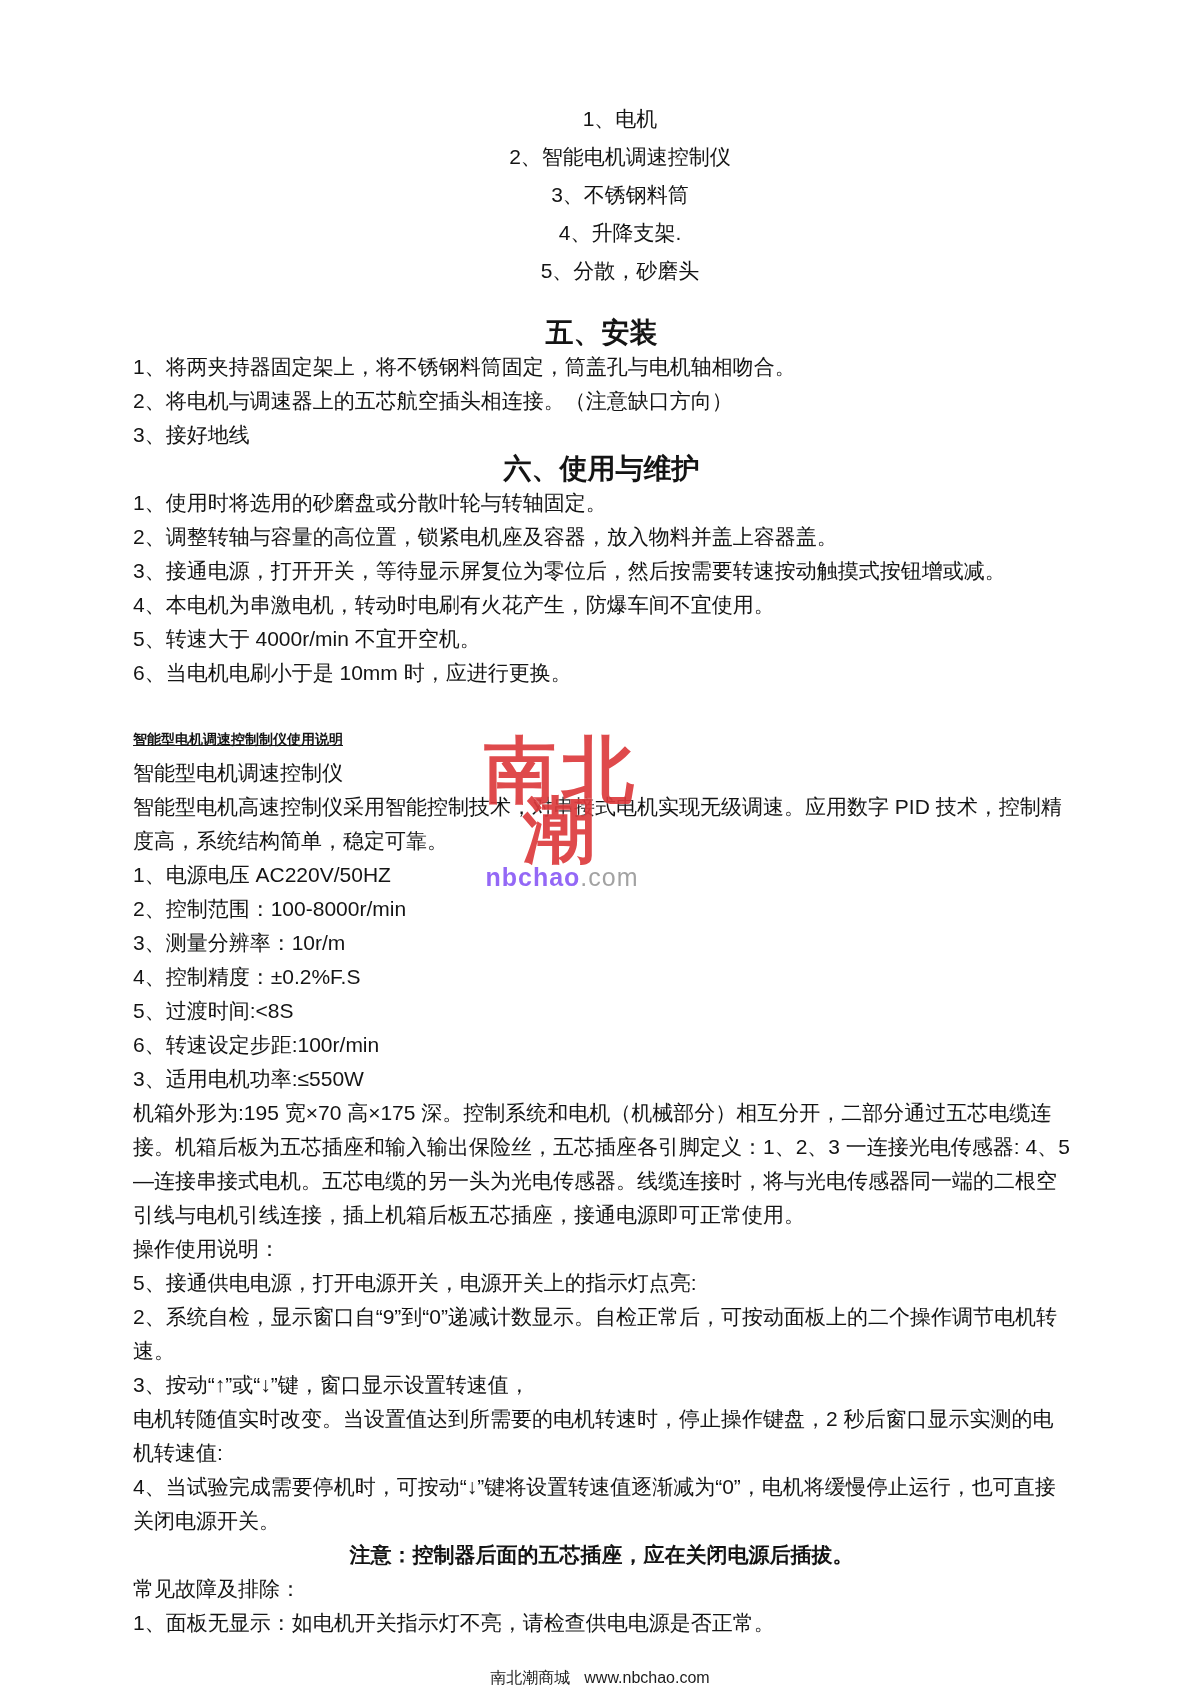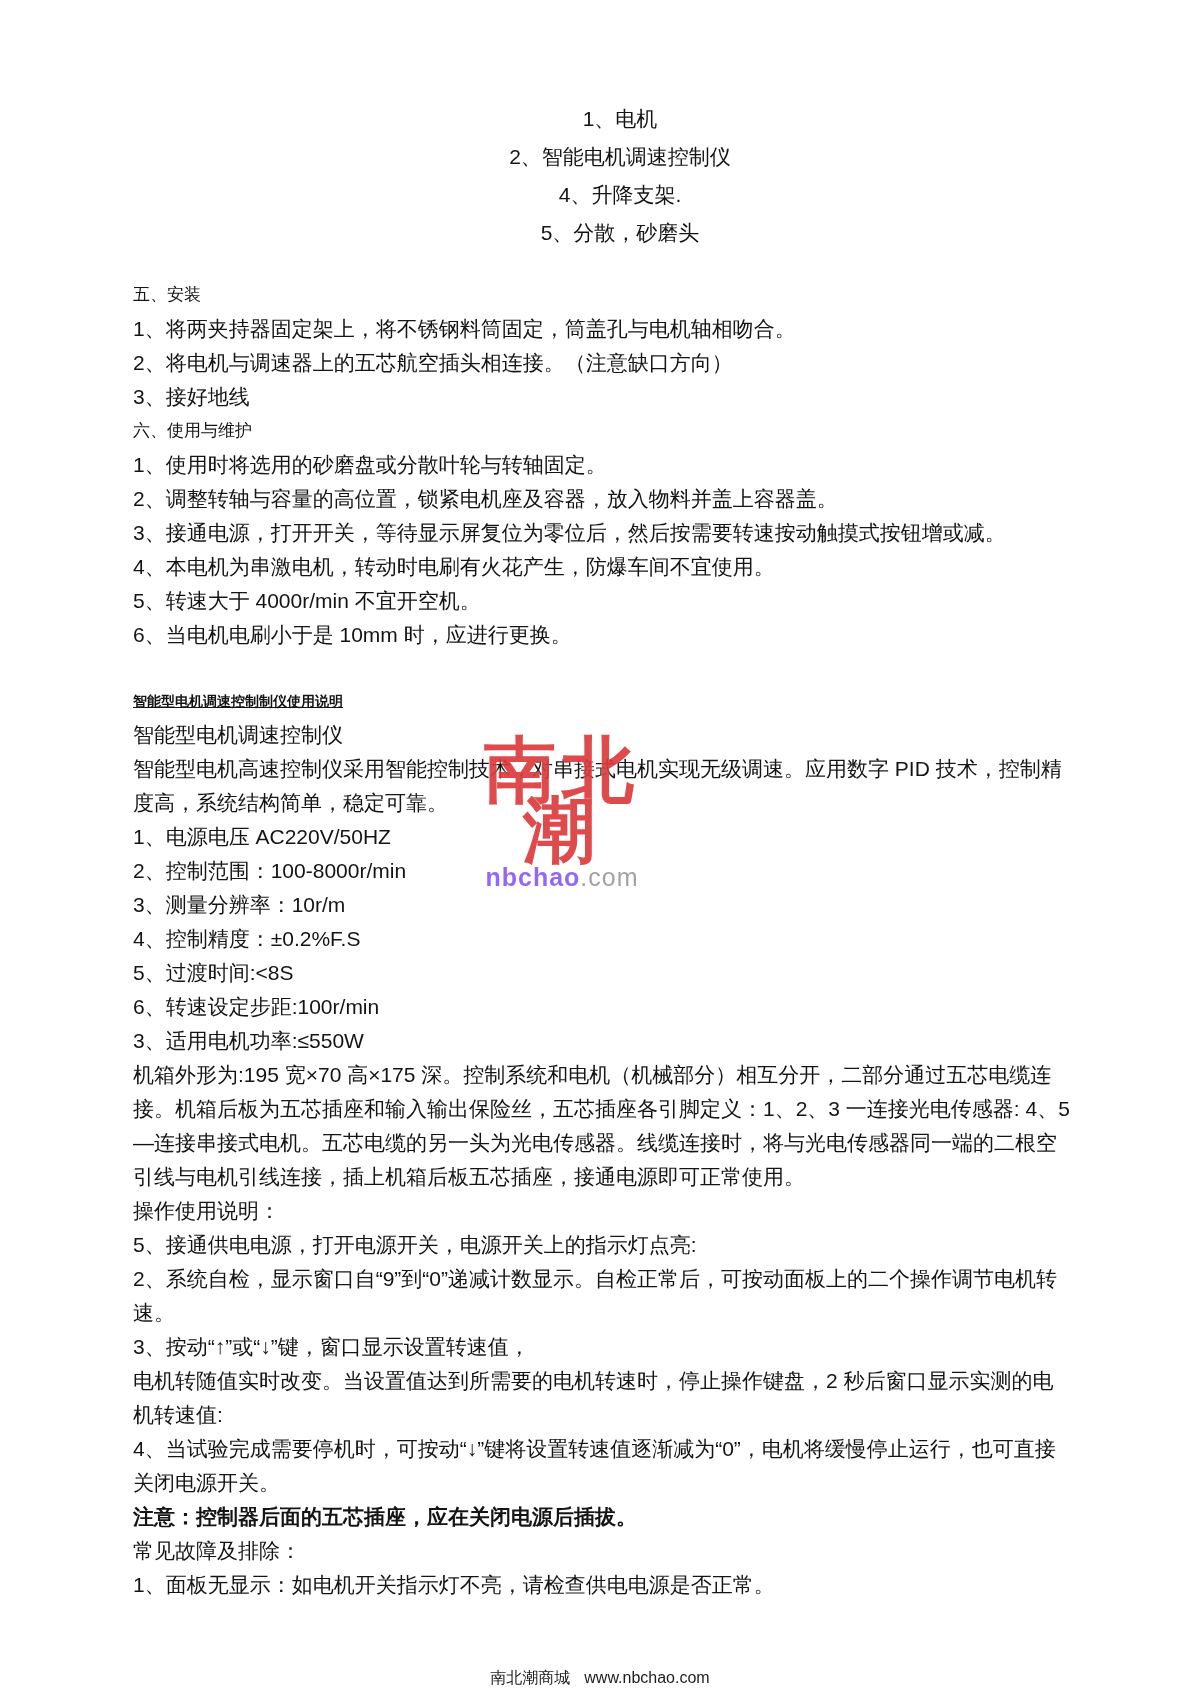--- a/index.html
+++ b/index.html
@@ -16,33 +16,34 @@
     top: 0;
     left: 0;
     width: 1200px;
     padding: 100px 130px 0 133px;
     font-size: 21px;
     line-height: 34px;
   }
   .line { font-weight: normal; }
   .indent-list { padding-left: 37px; line-height: 38px; text-align: center; }
   .section-heading {
-    font-weight: normal;
-    font-size: 17px;
+    font-weight: bold;
+    font-size: 28px;
     line-height: 34px;
+    text-align: center;
   }
   .gap-lg { margin-top: 26px; }
   .manual-title {
     font-weight: bold;
     text-decoration: underline;
     margin-top: 32px;
     font-size: 14px;
     line-height: 34px;
   }
-  .notice-line { font-weight: bold; }
+  .notice-line { font-weight: bold; text-align: center; }
   .watermark {
     position: absolute;
     left: 462px;
     top: 740px;
     width: 200px;
     text-align: center;
     pointer-events: none;
     opacity: 0.92;
     z-index: 2;
   }
@@ -75,20 +76,21 @@
   .footer .shop { margin-right: 14px; }
 </style>
 </head>
 <body>
 
 <div class="content">
 
   <div class="indent-list">
     <p class="line">1、电机</p>
     <p class="line">2、智能电机调速控制仪</p>
+    <p class="line">3、不锈钢料筒</p>
     <p class="line">4、升降支架.</p>
     <p class="line">5、分散，砂磨头</p>
   </div>
 
   <h2 class="section-heading gap-lg">五、安装</h2>
   <p class="line">1、将两夹持器固定架上，将不锈钢料筒固定，筒盖孔与电机轴相吻合。</p>
   <p class="line">2、将电机与调速器上的五芯航空插头相连接。（注意缺口方向）</p>
   <p class="line">3、接好地线</p>
 
   <h2 class="section-heading">六、使用与维护</h2>

